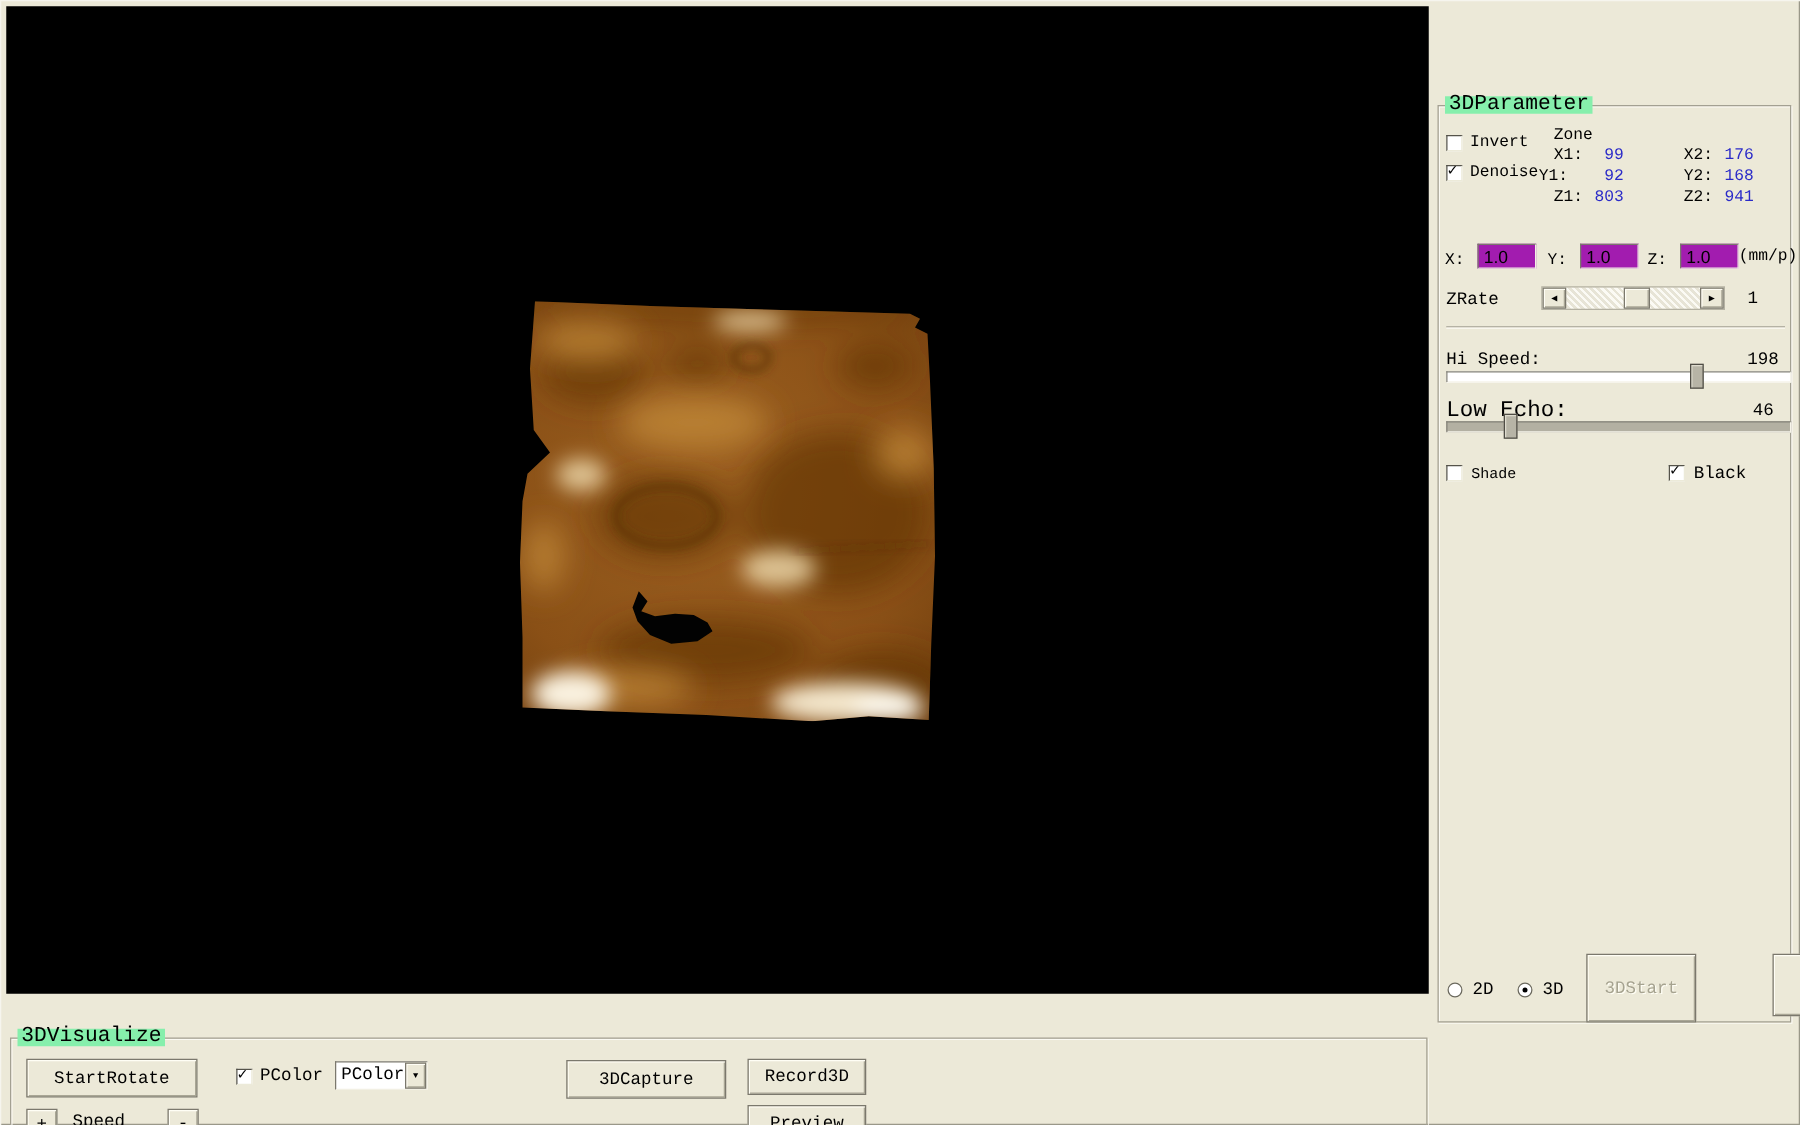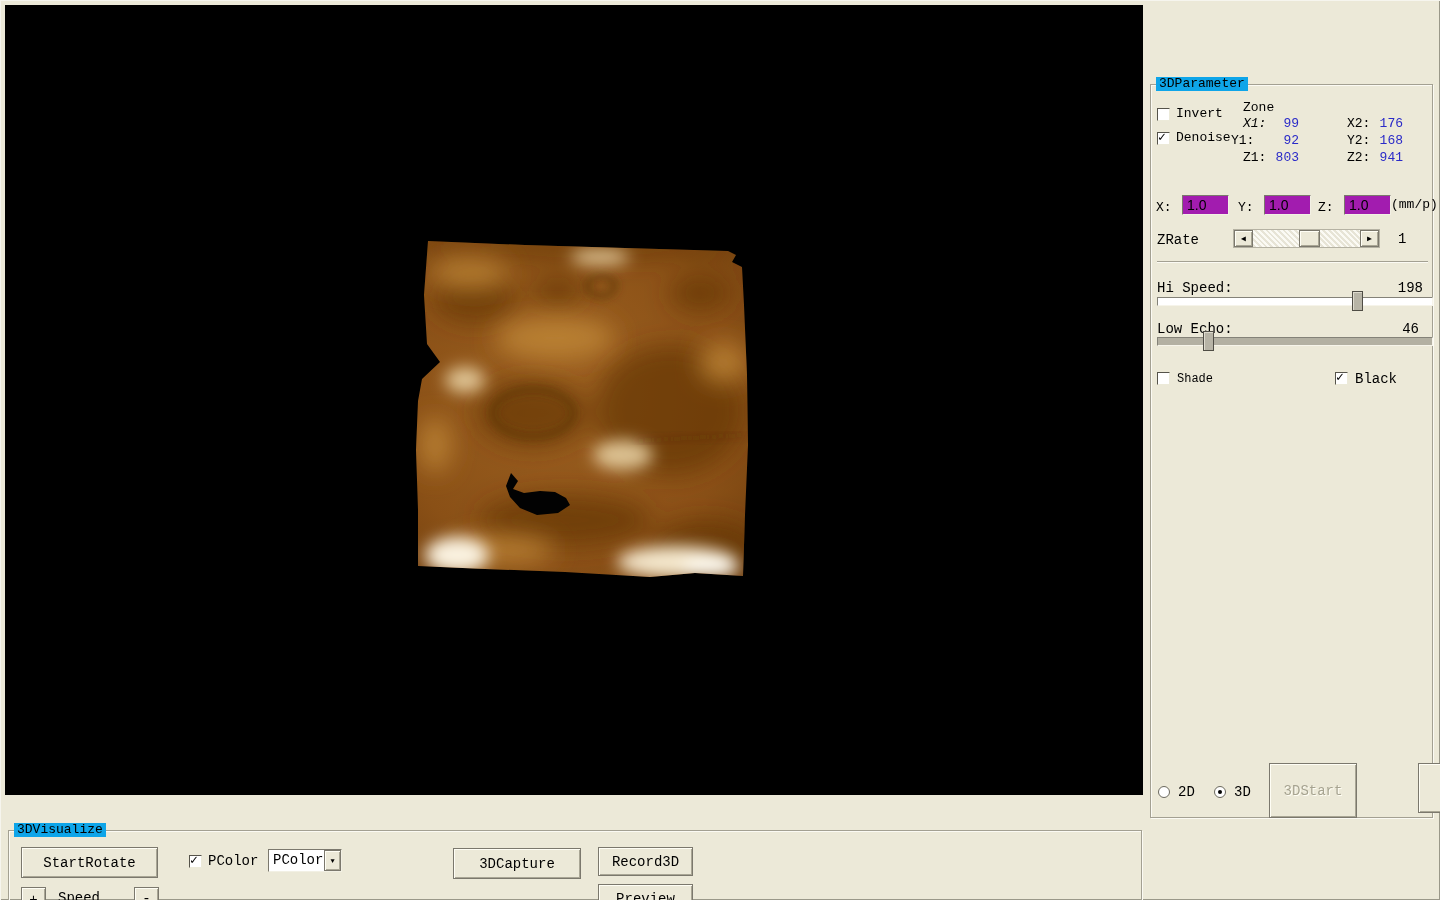--- a/index.html
+++ b/index.html
@@ -15,22 +15,22 @@
   }
   .viewport {
     position:absolute; left:5px; top:5px; width:1138px; height:790px;
     background:#000; overflow:hidden;
   }
   .groupbox {
     position:absolute; border:1px solid #a3a092;
     box-shadow: inset 1px 1px 0 #fbfaf3, 1px 1px 0 #fbfaf3;
   }
   .legend {
-    position:absolute; top:-8px; left:5px; background:#0ea5e9;
-    padding:0 3px; font-size:13px; line-height:14px; white-space:nowrap;
+    position:absolute; top:-8px; left:5px; background:#86efac;
+    padding:0 3px; font-size:17px; line-height:14px; white-space:nowrap;
   }
   .lbl { position:absolute; font-size:13px; line-height:14px; white-space:nowrap; }
   .blue { color:#2a2ac8; }
   .btn {
     position:absolute; display:flex; align-items:center; justify-content:center;
     background:#ece9d8; border:1px solid #7b786d;
     box-shadow: inset 1px 1px 0 #fffef5, inset -1px -1px 0 #a9a695;
     font-family:inherit; font-size:14px; color:#000; cursor:default; user-select:none;
   }
   .btn.disabled { color:#a6a390; text-shadow:1px 1px 0 #fffef5; }
@@ -177,21 +177,21 @@
     <span class="legend">3DParameter</span>
 
     <span class="checkbox" style="left:6px; top:23px;"></span>
     <span class="lbl" style="left:25px; top:22px;">Invert</span>
     <span class="checkbox on" style="left:6px; top:47px;">
         <span class="mark">✓</span>
       </span>
     <span class="lbl" style="left:25px; top:46px;">Denoise</span>
 
     <span class="lbl" style="left:92px; top:16px;">Zone</span>
-    <span class="lbl" style="left:92px; top:32px;font-style:italic;">X1:</span>
+    <span class="lbl" style="left:92px; top:32px;">X1:</span>
     <span class="lbl blue val-right" style="left:98px; top:32px; width:50px;">99</span>
     <span class="lbl" style="left:196px; top:32px;">X2:</span>
     <span class="lbl blue val-right" style="left:204px; top:32px; width:48px;">176</span>
     <span class="lbl" style="left:80px; top:49px;">Y1:</span>
     <span class="lbl blue val-right" style="left:98px; top:49px; width:50px;">92</span>
     <span class="lbl" style="left:196px; top:49px;">Y2:</span>
     <span class="lbl blue val-right" style="left:204px; top:49px; width:48px;">168</span>
     <span class="lbl" style="left:92px; top:66px;">Z1:</span>
     <span class="lbl blue val-right" style="left:98px; top:66px; width:50px;">803</span>
     <span class="lbl" style="left:196px; top:66px;">Z2:</span>
@@ -213,21 +213,21 @@
     </div>
     <span class="lbl" style="left:247px; top:147px; font-size:14px;">1</span>
 
     <div class="hr-etch" style="left:6px; top:176px; width:271px;"></div>
 
     <span class="lbl" style="left:6px; top:196px; font-size:14px;">Hi Speed:</span>
     <span class="lbl val-right" style="left:200px; top:196px; width:72px; font-size:14px;">198</span>
     <div class="slider-track" style="left:6px; top:212px; width:276px;"></div>
     <div class="slider-thumb" style="left:201px; top:206px;"></div>
 
-    <span class="lbl" style="left:6px; top:237px; font-size:14px;">Low Echo:</span>
+    <span class="lbl" style="left:6px; top:237px; font-size:18px;">Low Echo:</span>
     <span class="lbl val-right" style="left:200px; top:237px; width:68px; font-size:14px;">46</span>
     <div class="slider-track gray" style="left:6px; top:252px; width:276px;"></div>
     <div class="slider-thumb" style="left:52px; top:246px;"></div>
 
     <span class="checkbox" style="left:6px; top:287px;"></span>
     <span class="lbl" style="left:26px; top:287px; font-size:12px;">Shade</span>
     <span class="checkbox on" style="left:184px; top:287px;">
         <span class="mark">✓</span>
       </span>
     <span class="lbl" style="left:204px; top:287px; font-size:14px;">Black</span>

